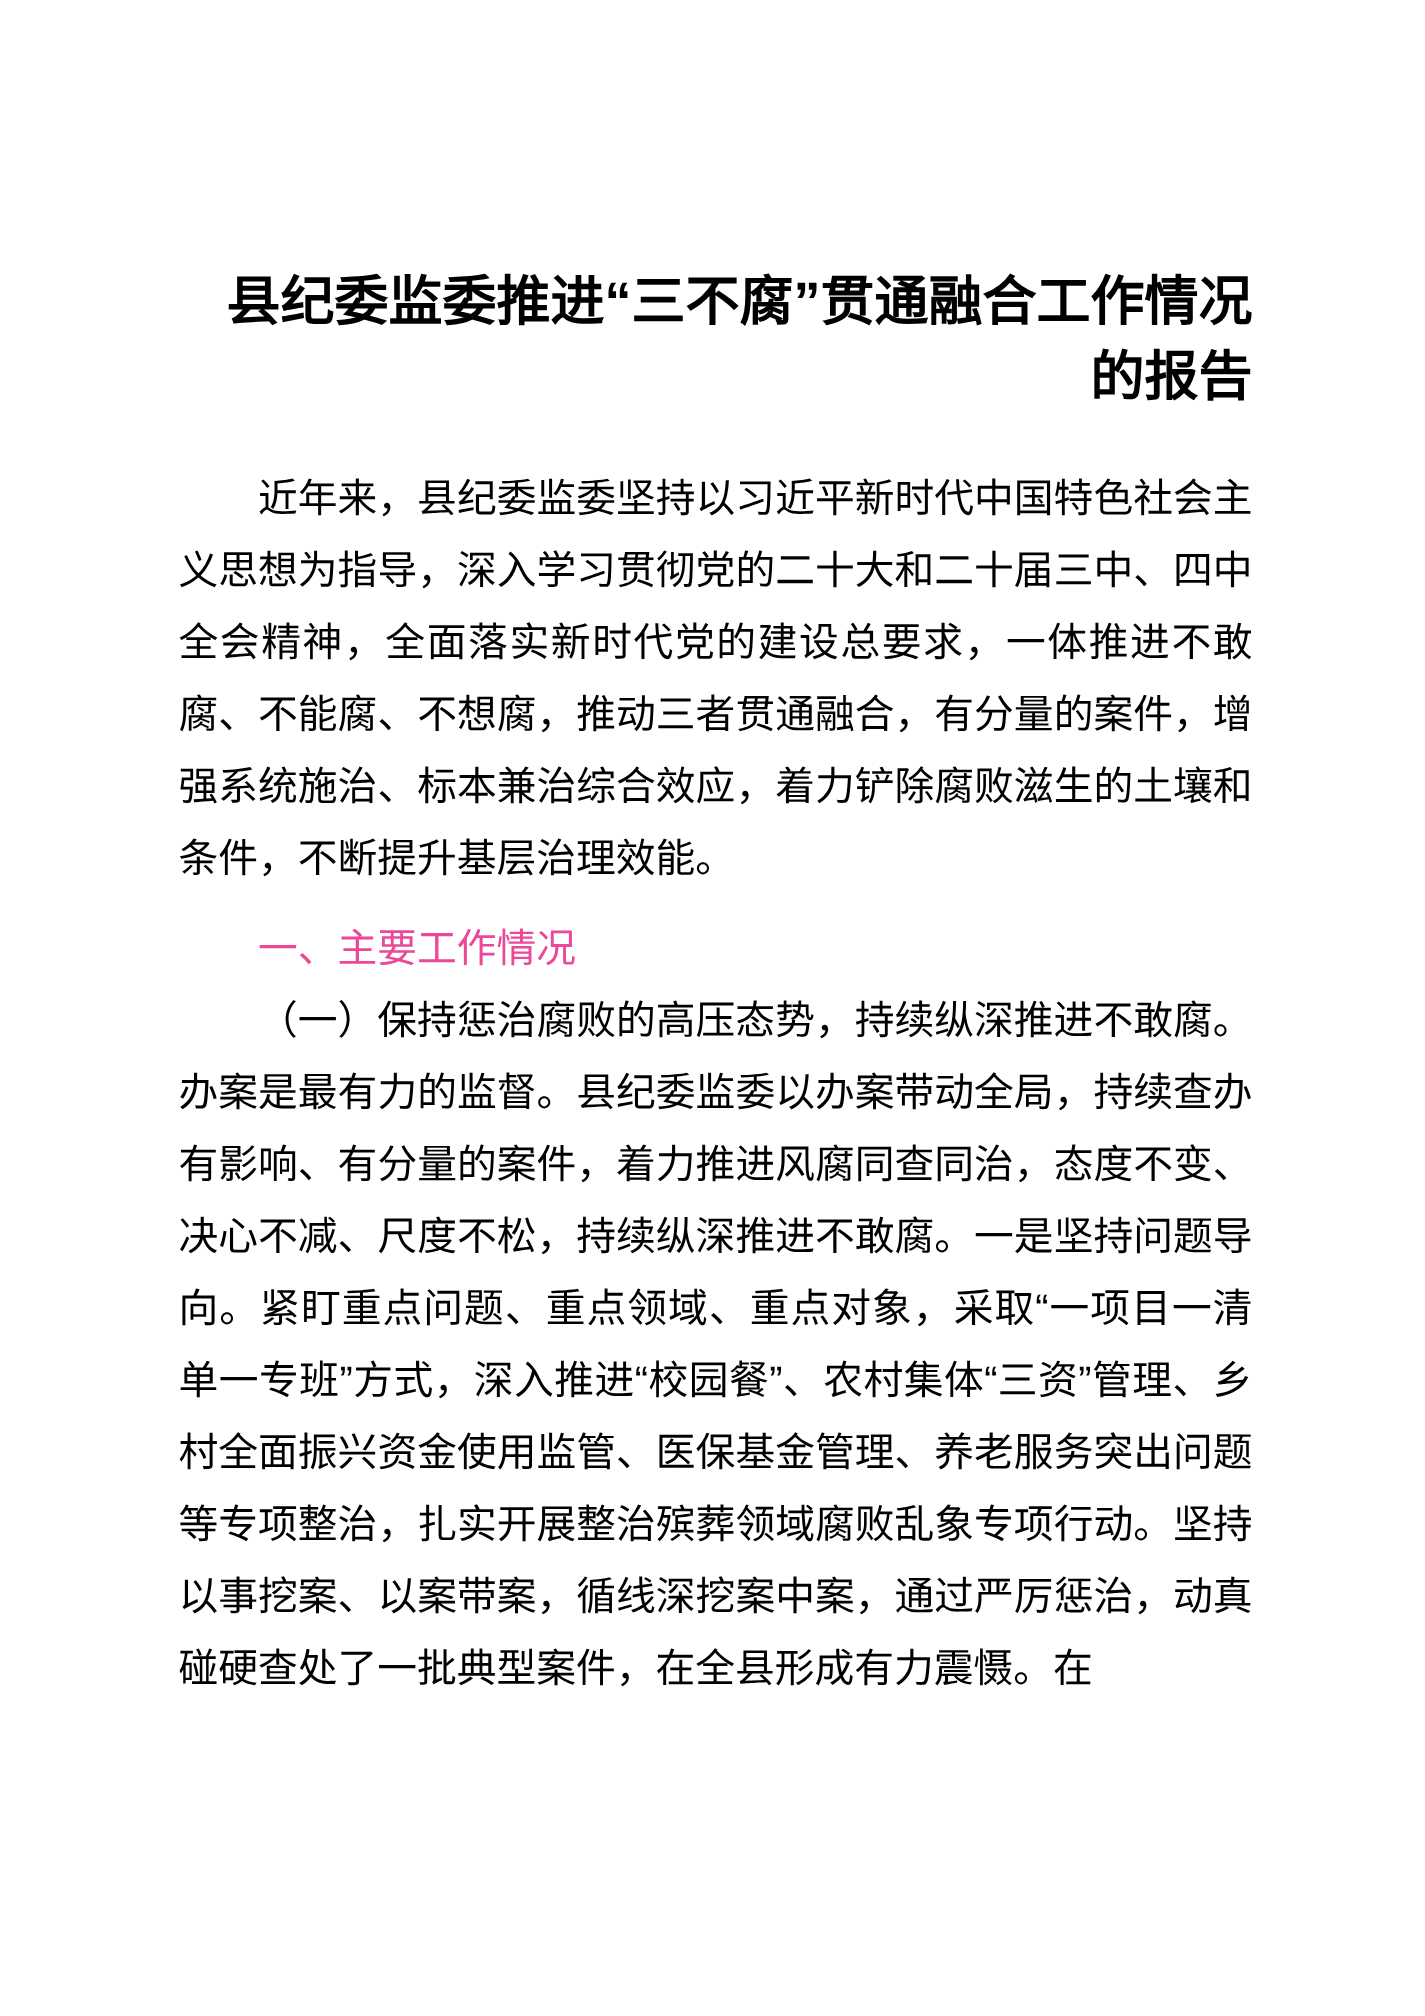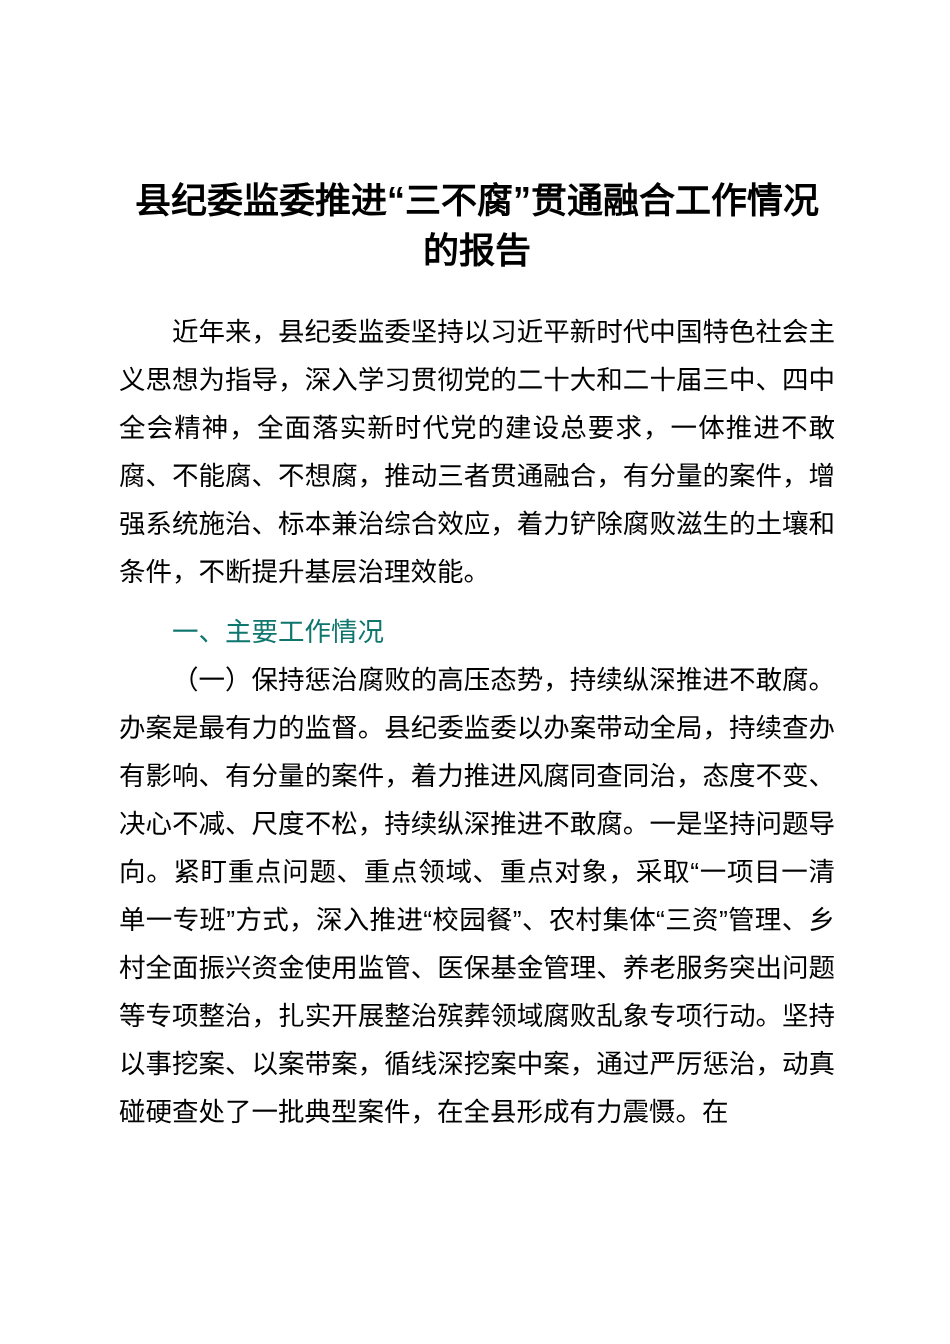--- a/index.html
+++ b/index.html
@@ -19,21 +19,21 @@
     position: absolute;
     top: 0;
     left: 119px;
     width: 716px;
     padding-top: 176px;
   }
   .doc-title {
     font-size: 36px;
     line-height: 50px;
     font-weight: 700;
-    text-align: center;
+    text-align: right;
     color: #000000;
     letter-spacing: 0;
   }
   .body-text {
     font-size: 26.5px;
     line-height: 48px;
     color: #000000;
     text-align: justify;
     text-justify: inter-ideograph;
     text-align-last: left;
@@ -41,21 +41,21 @@
     word-break: break-all;
   }
   .intro {
     margin-top: 32px;
   }
   .section-heading {
     margin-top: 12px;
     font-size: 26.5px;
     line-height: 48px;
     text-indent: 2em;
-    color: #0f766e;
+    color: #ec4899;
     font-weight: 400;
   }
 </style>
 </head>
 <body>
 
 <div class="page">
   <div class="content">
 
     <h1 class="doc-title">县纪委监委推进“三不腐”贯通融合工作情况的报告</h1>

